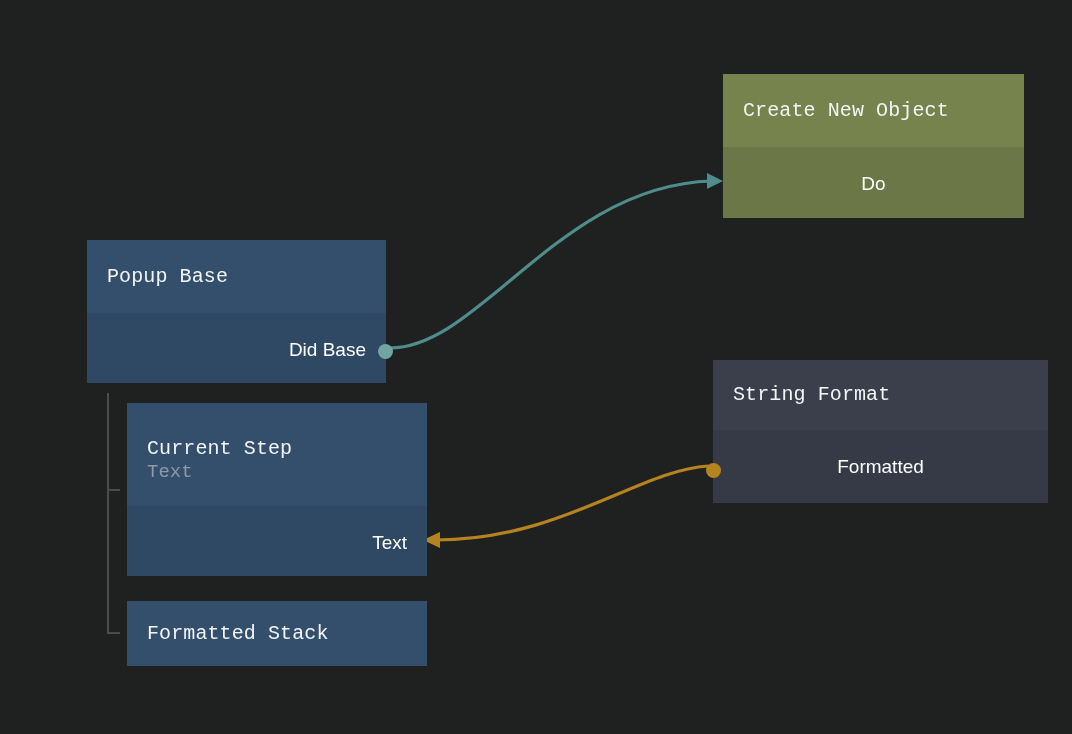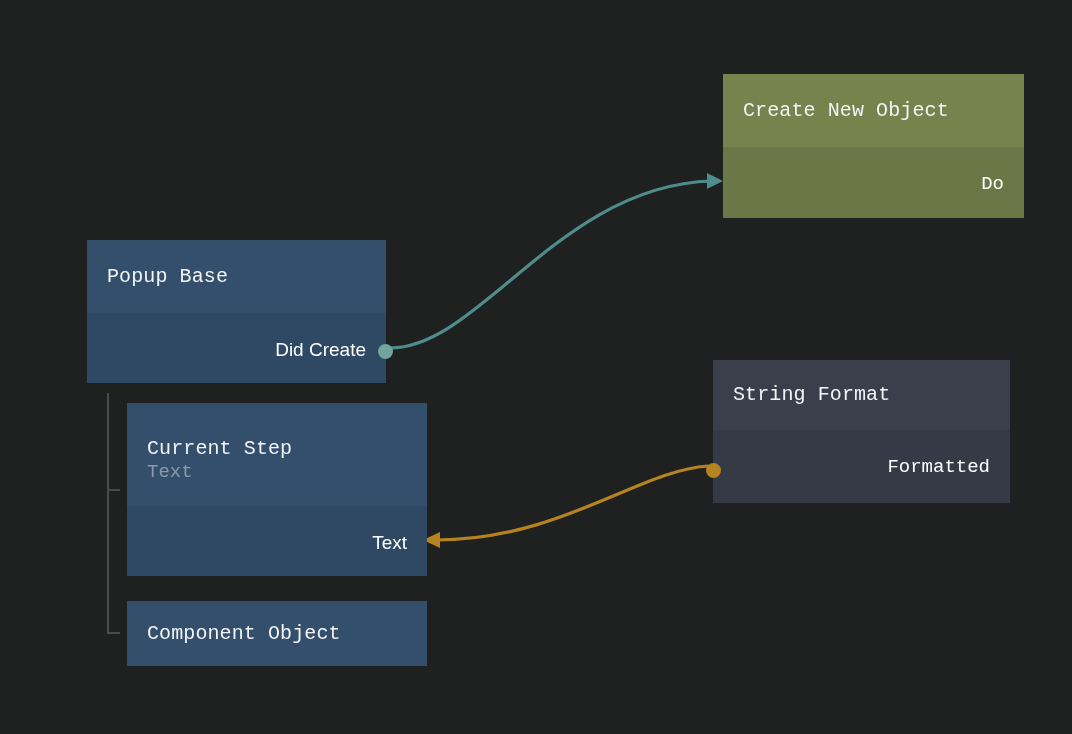--- a/index.html
+++ b/index.html
@@ -56,21 +56,21 @@
     align-items: flex-start;
     padding: 0 20px;
   }
   .port-row {
     width: 100%;
     display: flex;
     align-items: center;
     height: 34px;
   }
   .port-row.out { justify-content: flex-end; }
-  .port-row.in  { justify-content: flex-end; font-family: Liberation Mono, monospace; }
+  .port-row.in  { justify-content: center; }
   .port-label {
     color: #ffffff;
     font-size: 19px;
     line-height: 22px;
     white-space: nowrap;
   }
   .port-dot {
     position: absolute;
     width: 15px;
     height: 15px;
@@ -129,21 +129,21 @@
     background: #76834d;
   }
   #node-create-new-object .node-body {
     height: 71px;
     background: #6b7746;
     padding-top: 20px;
   }
 
   
   #node-string-format {
-    left: 713px; top: 360px; width: 297px; height: 143px;
+    left: 713px; top: 360px; width: 335px; height: 143px;
   }
   #node-string-format .node-header {
     height: 70px;
     background: #3b3f4c;
   }
   #node-string-format .node-body {
     height: 73px;
     background: #363a47;
     padding-top: 20px;
   }
@@ -179,41 +179,41 @@
   <div class="tree-line" id="tree-trunk"></div>
   <div class="tree-line" id="tree-branch-1"></div>
   <div class="tree-line" id="tree-branch-2"></div>
 
   <div class="node" id="node-popup-base">
     <div class="node-header">
       <div class="node-title">Popup Base</div>
     </div>
     <div class="node-body">
       <div class="port-row out">
-        <span class="port-label">Did Create</span>
+        <span class="port-label">Did Base</span>
       </div>
       <div class="port-dot"></div>
     </div>
   </div>
 
   <div class="node" id="node-current-step">
     <div class="node-header">
       <div class="node-title">Current Step</div>
       <div class="node-subtitle">Text</div>
     </div>
     <div class="node-body">
       <div class="port-row out">
         <span class="port-label">Text</span>
       </div>
     </div>
   </div>
 
   <div class="node" id="node-component-stack">
     <div class="node-header">
-      <div class="node-title">Component Object</div>
+      <div class="node-title">Formatted Stack</div>
     </div>
   </div>
 
   <div class="node" id="node-create-new-object">
     <div class="node-header">
       <div class="node-title">Create New Object</div>
     </div>
     <div class="node-body">
       <div class="port-row in">
         <span class="port-label">Do</span>

